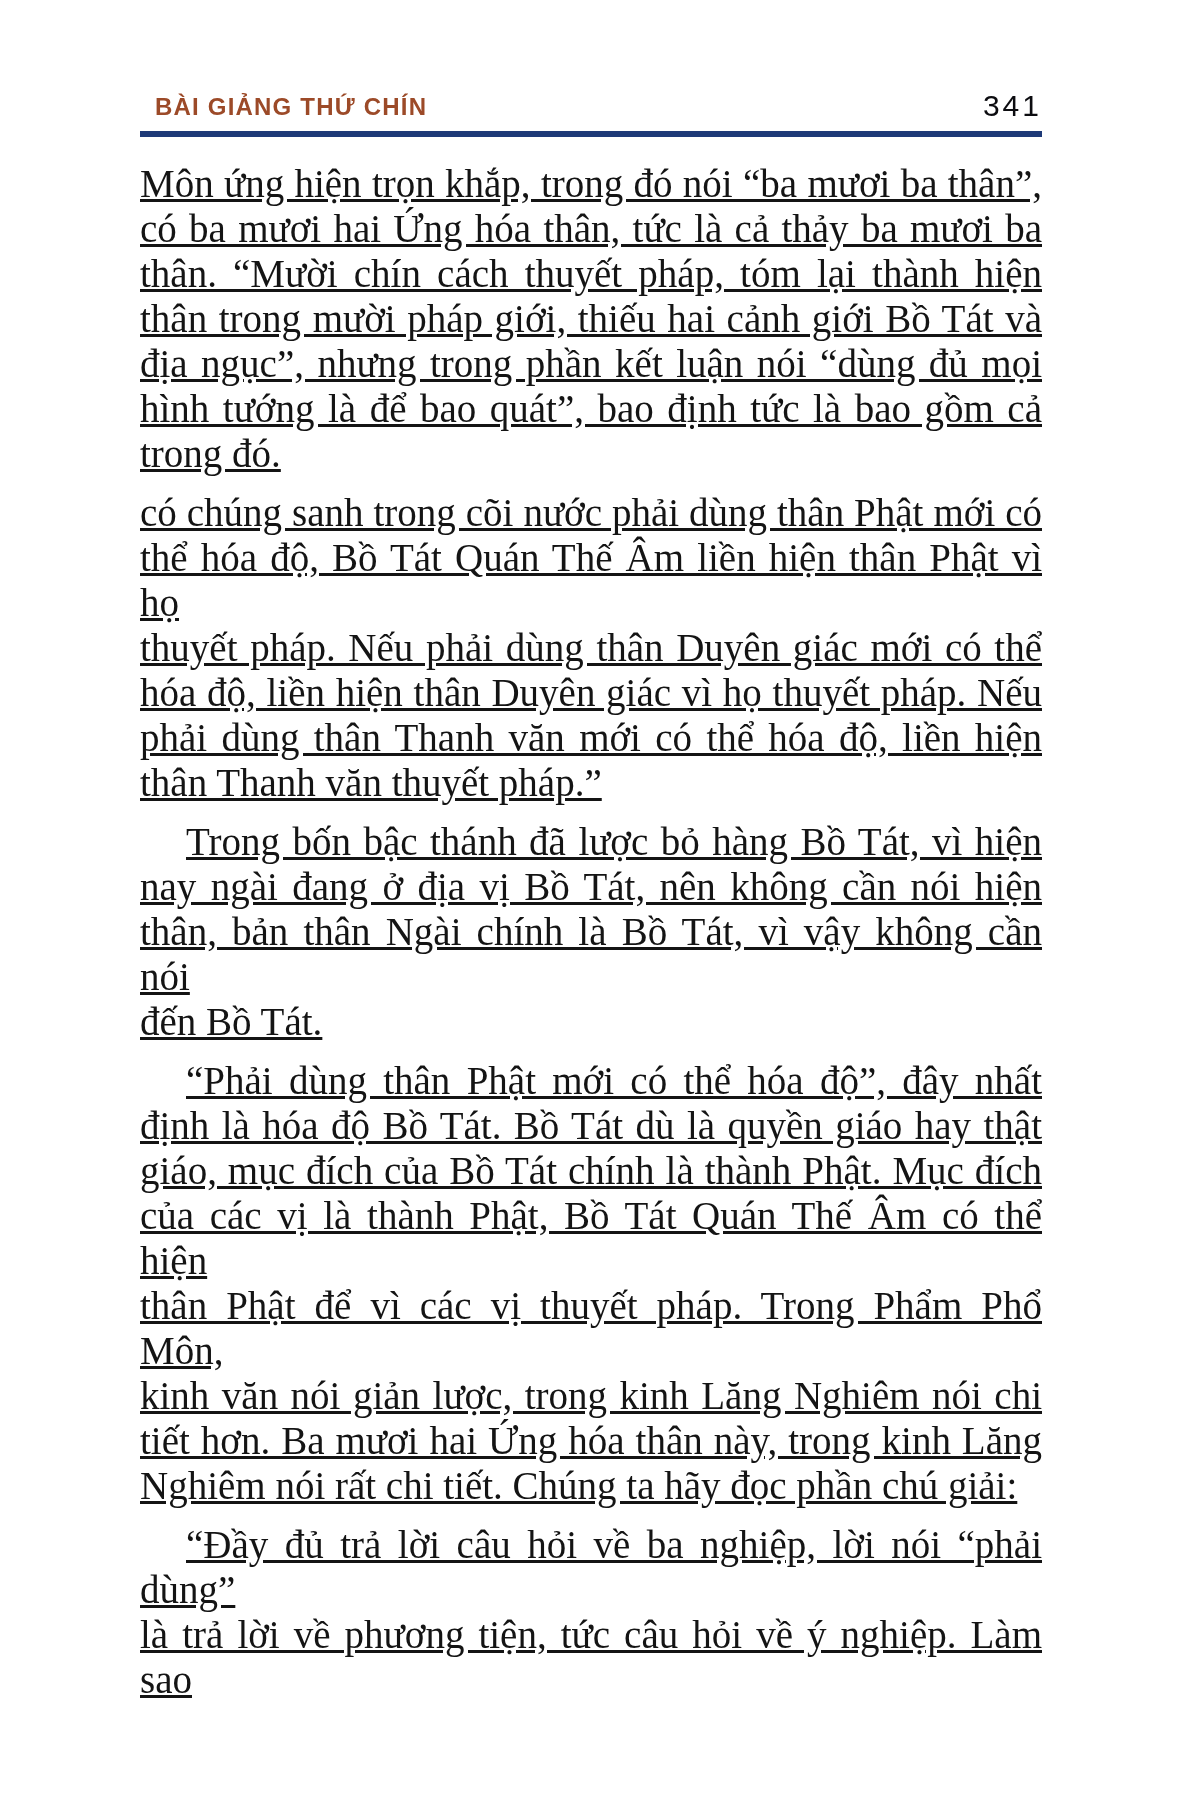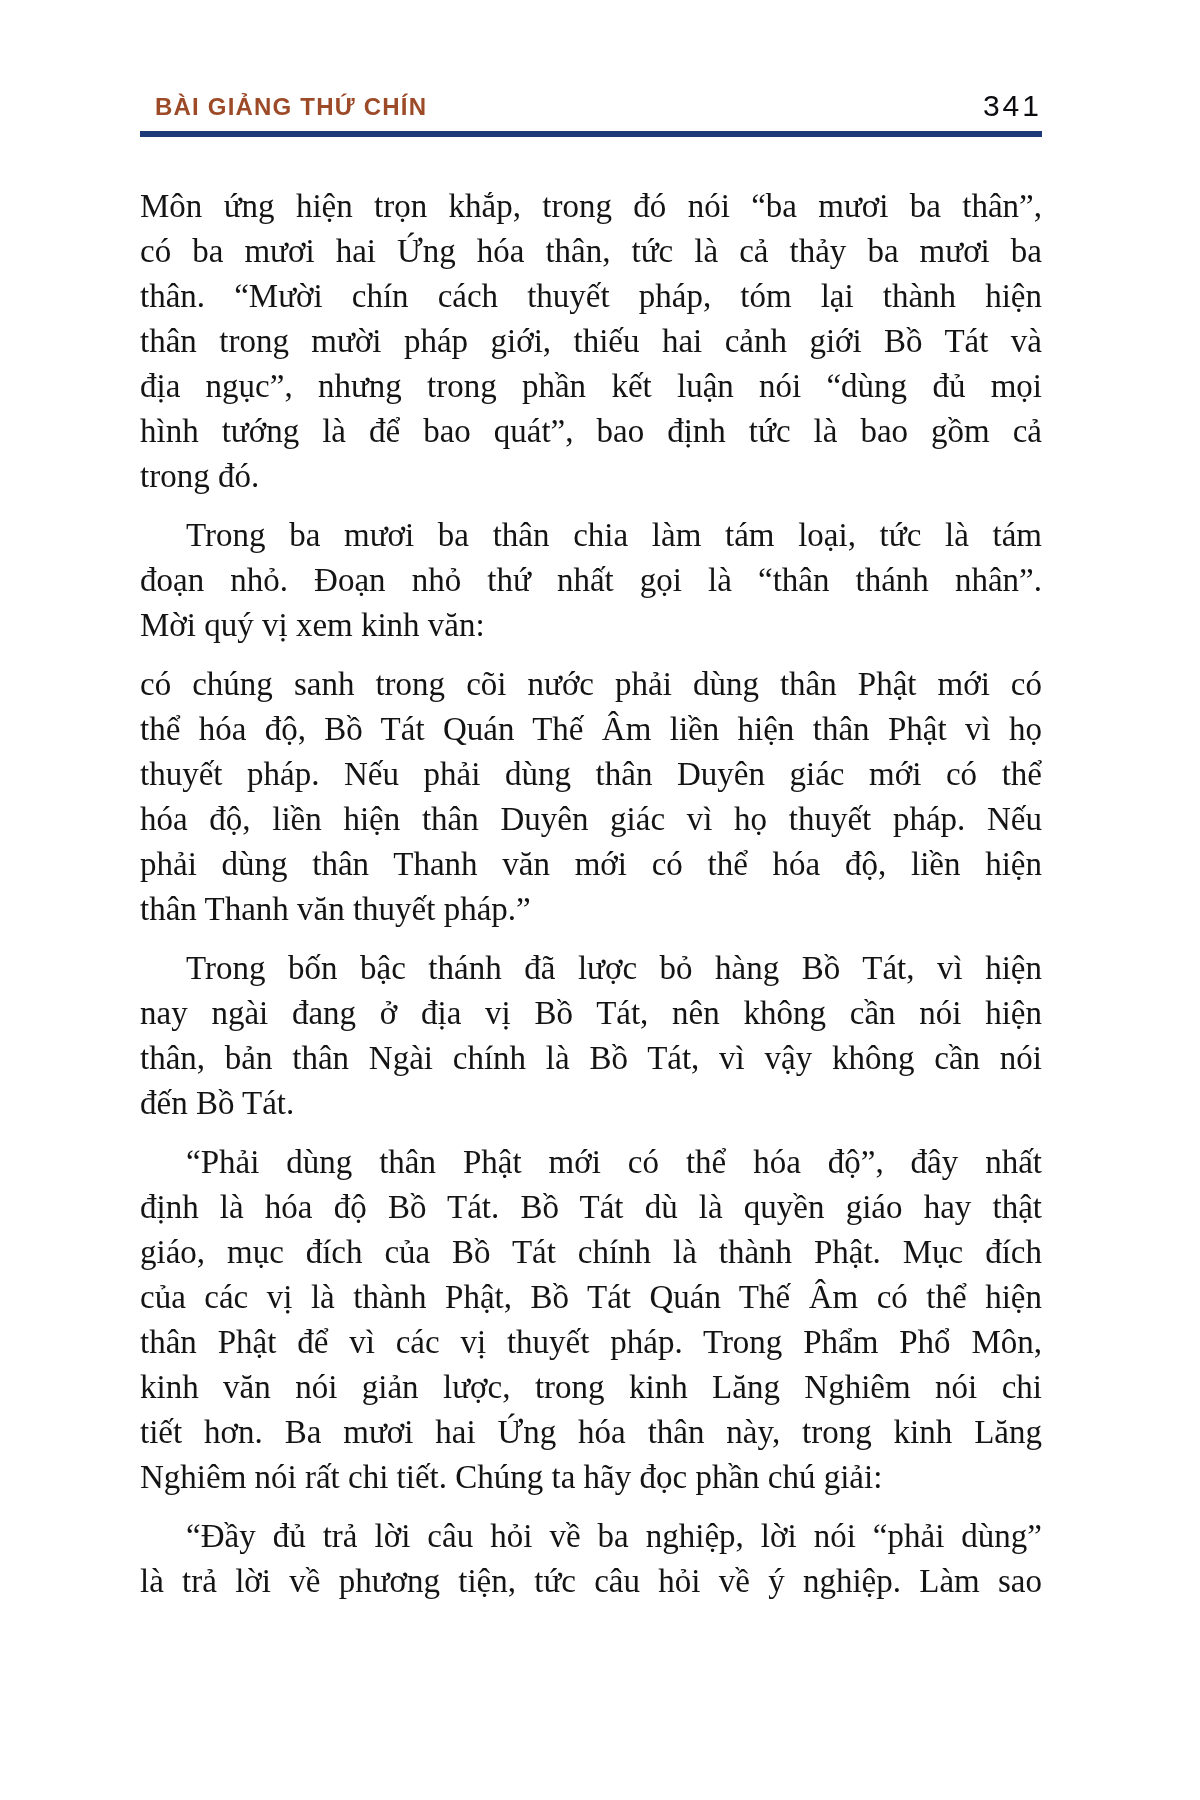--- a/index.html
+++ b/index.html
@@ -43,24 +43,25 @@
     line-height: 28px;
     letter-spacing: 3px;
     color: var(--folio-color, #0c0c10);
   }
   .header-rule {
     height: 6px;
     margin-top: 11px;
     background: var(--rule-color, #1e3a78);
   }
   .content {
-    margin-top: 47px;
-    font-size: 33px;
+    margin-top: 24px;
+    font-size: 39px;
     line-height: 45px;
     color: var(--body-color, #141414);
+    text-decoration: underline;
   }
   .para {
     margin: 0 0 14px 0;
   }
   .line {
     text-align: justify;
     text-align-last: justify;
     white-space: normal;
   }
   .line.lastline {
@@ -83,25 +84,20 @@
       <div class="para">
         <div class="line">Môn ứng hiện trọn khắp, trong đó nói “ba mươi ba thân”,</div>
         <div class="line">có ba mươi hai Ứng hóa thân, tức là cả thảy ba mươi ba</div>
         <div class="line">thân. “Mười chín cách thuyết pháp, tóm lại thành hiện</div>
         <div class="line">thân trong mười pháp giới, thiếu hai cảnh giới Bồ Tát và</div>
         <div class="line">địa ngục”, nhưng trong phần kết luận nói “dùng đủ mọi</div>
         <div class="line">hình tướng là để bao quát”, bao định tức là bao gồm cả</div>
         <div class="line lastline">trong đó.</div>
       </div>
       <div class="para">
-        <div class="line indent">Trong ba mươi ba thân chia làm tám loại, tức là tám</div>
-        <div class="line">đoạn nhỏ. Đoạn nhỏ thứ nhất gọi là “thân thánh nhân”.</div>
-        <div class="line lastline">Mời quý vị xem kinh văn:</div>
-      </div>
-      <div class="para">
         <div class="line">có chúng sanh trong cõi nước phải dùng thân Phật mới có</div>
         <div class="line">thể hóa độ, Bồ Tát Quán Thế Âm liền hiện thân Phật vì họ</div>
         <div class="line">thuyết pháp. Nếu phải dùng thân Duyên giác mới có thể</div>
         <div class="line">hóa độ, liền hiện thân Duyên giác vì họ thuyết pháp. Nếu</div>
         <div class="line">phải dùng thân Thanh văn mới có thể hóa độ, liền hiện</div>
         <div class="line lastline">thân Thanh văn thuyết pháp.”</div>
       </div>
       <div class="para">
         <div class="line indent">Trong bốn bậc thánh đã lược bỏ hàng Bồ Tát, vì hiện</div>
         <div class="line">nay ngài đang ở địa vị Bồ Tát, nên không cần nói hiện</div>

